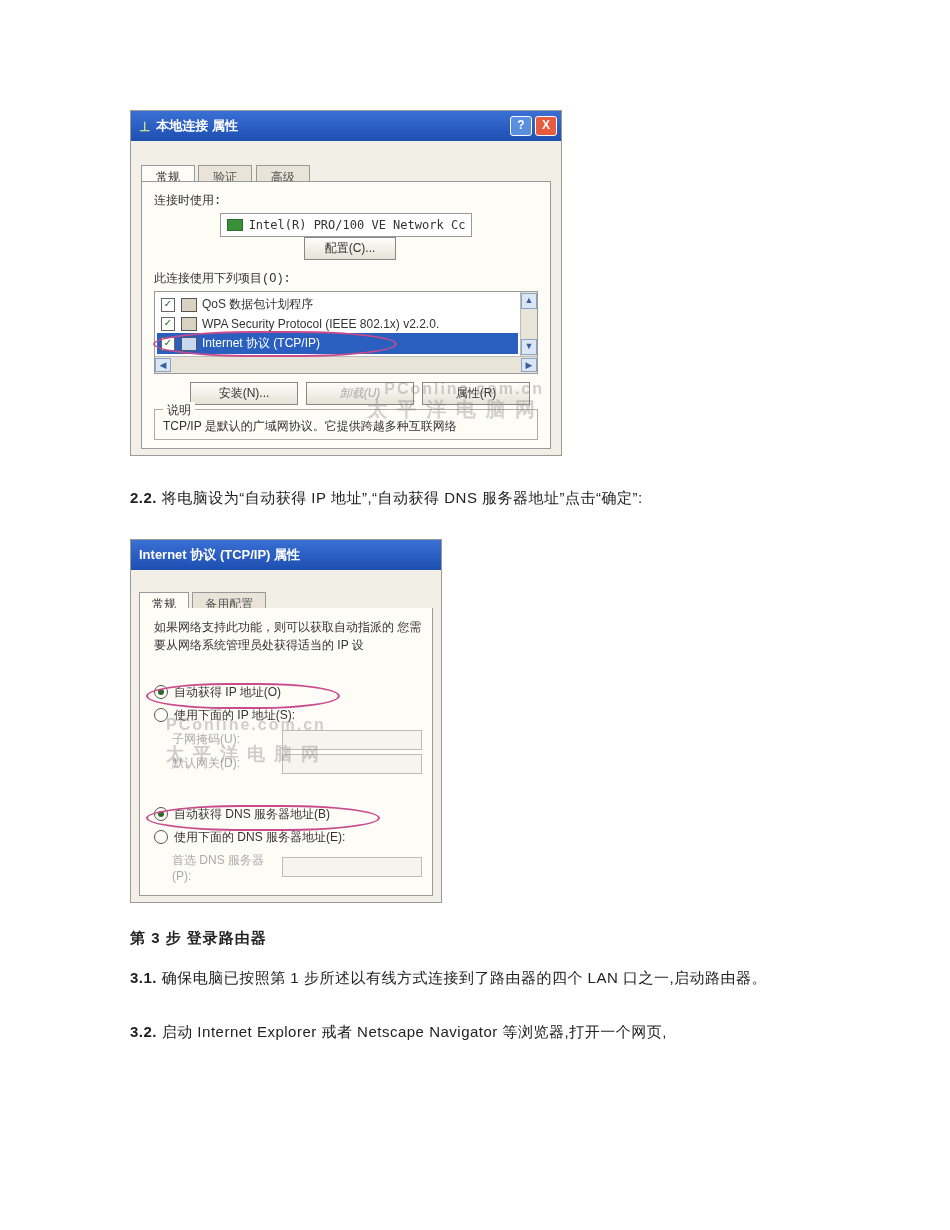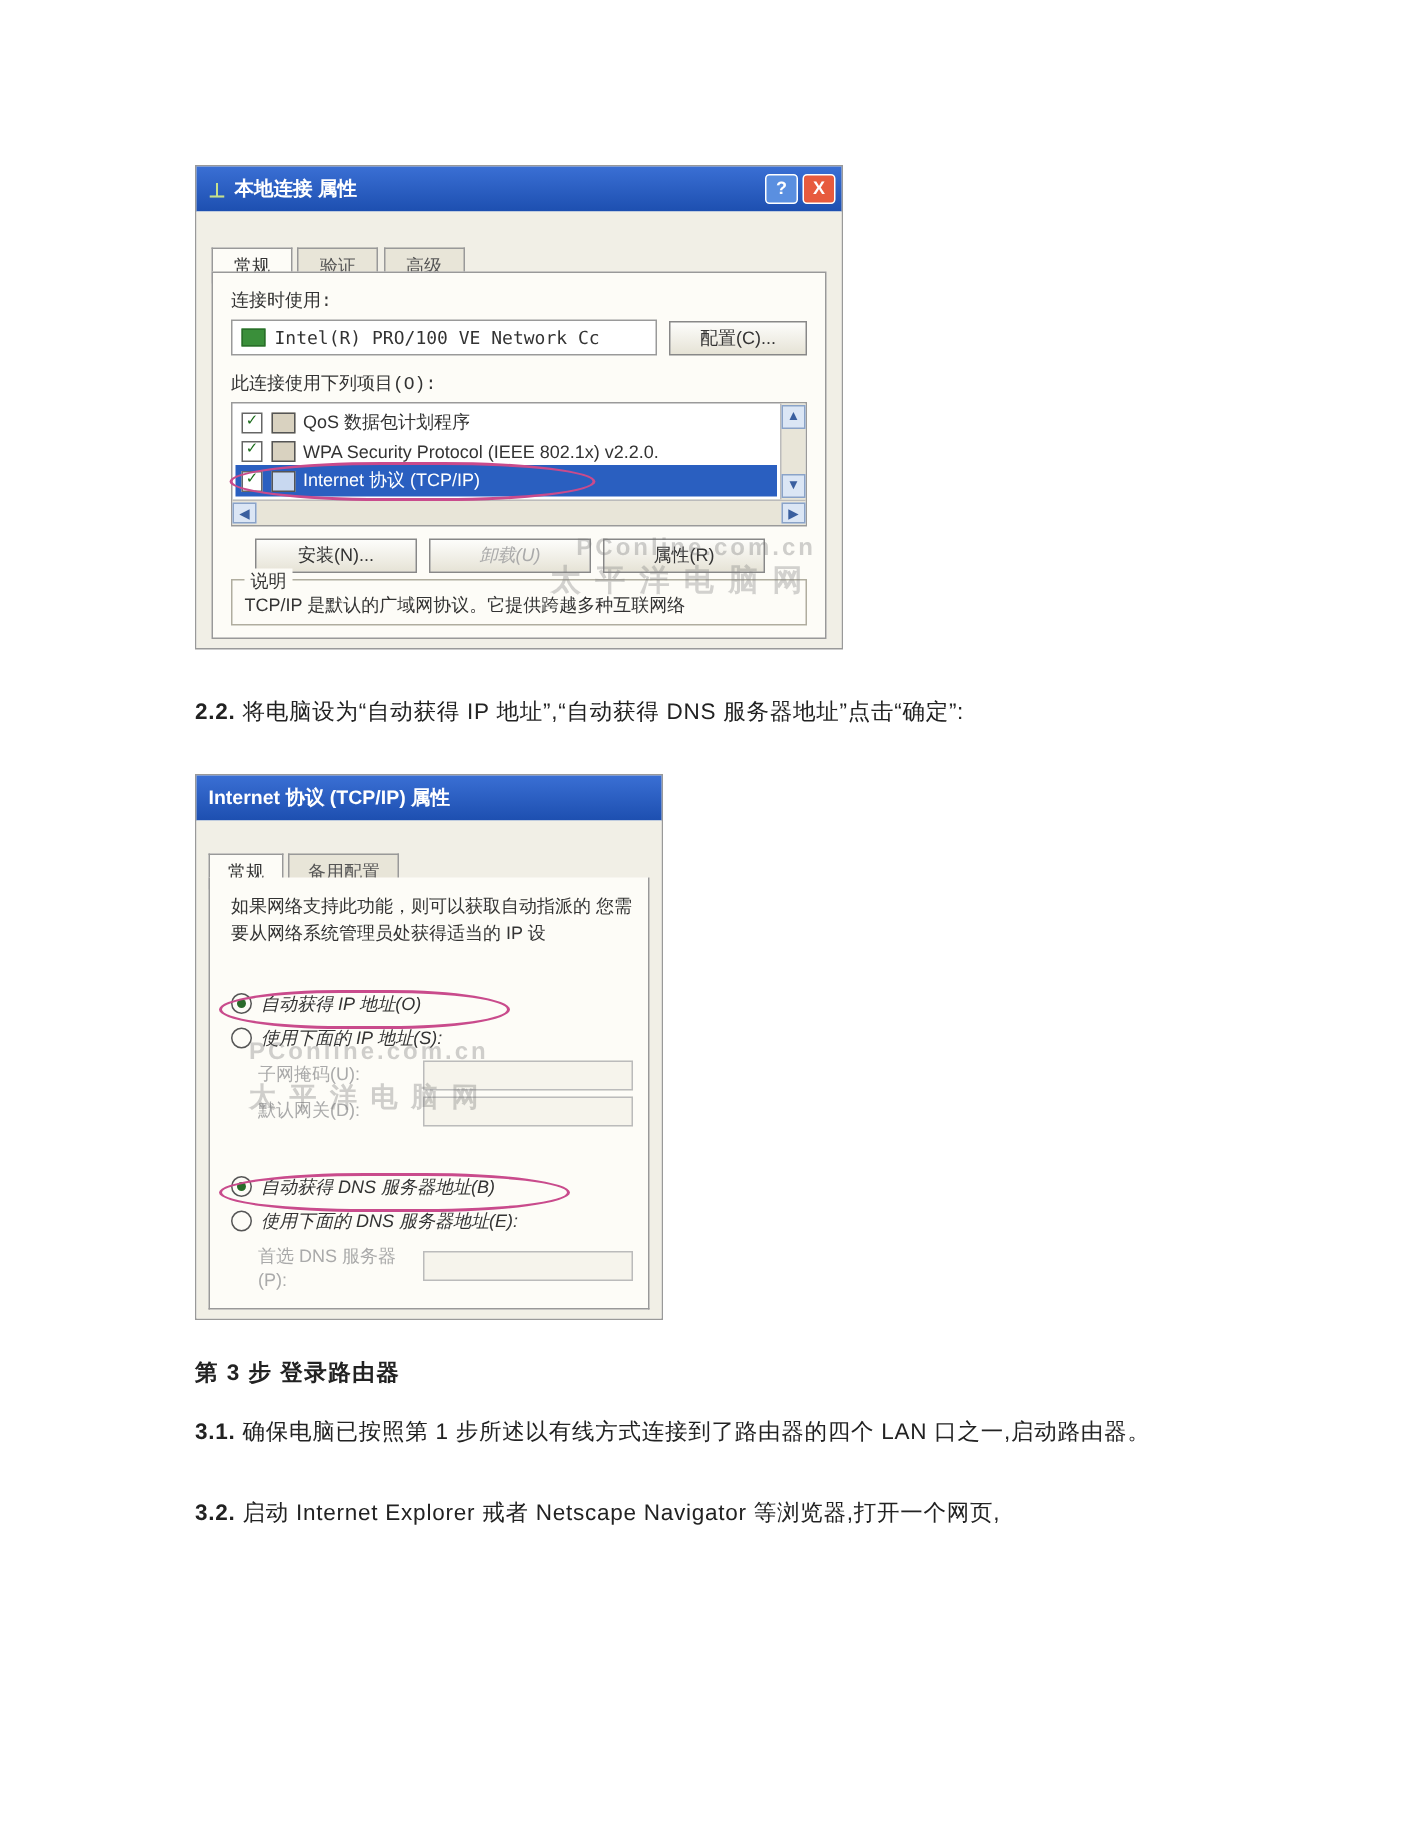--- a/index.html
+++ b/index.html
@@ -66,21 +66,21 @@
     position: relative;
     top: 16px;
   }
   .tab.inactive { background:#e8e5d8; color:#555; }
   .panelbox {
     border: 1px solid #999;
     background: #fdfcf7;
     padding: 10px 12px 8px 12px;
   }
   .lbl { margin: 0 0; font-family: Liberation Mono, monospace; }
-  .row { display: flex; align-items: center; margin: 4px 0; }
+  .row { display: flex; align-items: center; margin: 4px 0; flex-direction: column; }
   .nicbox {
     flex: 1;
     border: 1px solid #7a9; 
     border-color:#9a9a9a;
     background: #fff;
     padding: 2px 6px;
     font-family: Tahoma, monospace;
     font-size: 12px;
     height: 18px;
     line-height: 18px;
@@ -169,21 +169,21 @@
   }
   .scroll-h {
     height: 16px;
     background: #e8e5d8;
     border-top: 1px solid #bbb;
     display: flex;
     justify-content: space-between;
     align-items: center;
   }
   .scroll-h .scroll-arrow { width:14px; height:12px; }
-  .btnrow { margin: 8px 0 4px 16px; display:flex; }
+  .btnrow { margin: 8px 0 4px 0; display:flex;justify-content:flex-end; }
   .btnrow .btn { margin: 0 8px 0 0; min-width: 86px; }
   .btnrow .btn.dis { color:#aaa;font-style:italic; }
   .group {
     border: 1px solid #b0ad9f;
     padding: 8px 8px 4px 8px;
     margin-top: 4px;
     position: relative;
   }
   .group .gt {
     position: absolute;
@@ -242,21 +242,21 @@
     margin-right: 6px;
     display: inline-flex;
     align-items: center;
     justify-content: center;
   }
   .radio .dot {
     width: 6px; height: 6px;
     background: #2a6b2a;
     border-radius: 50%;
   }
-  .rrow { display:flex; align-items:center; margin: 6px 0; font-size: 12px; font-style: italic; }
+  .rrow { display:flex; align-items:center; margin: 6px 0; font-size: 12px; }
   .ipline { display:flex; align-items:center; margin: 4px 0 4px 18px; }
   .ipline .il { width: 110px; color:#aaa; font-size:12px; }
   .ipbox {
     flex: 1;
     height: 18px;
     border: 1px solid #bbb;
     background: #f6f4ec;
   }
   .circ.c2 { width: 190px; height: 22px; margin-top:-24px; margin-left:-8px; }
   .circ.c3 { width: 230px; height: 22px; margin-top:-24px; margin-left:-8px; }

